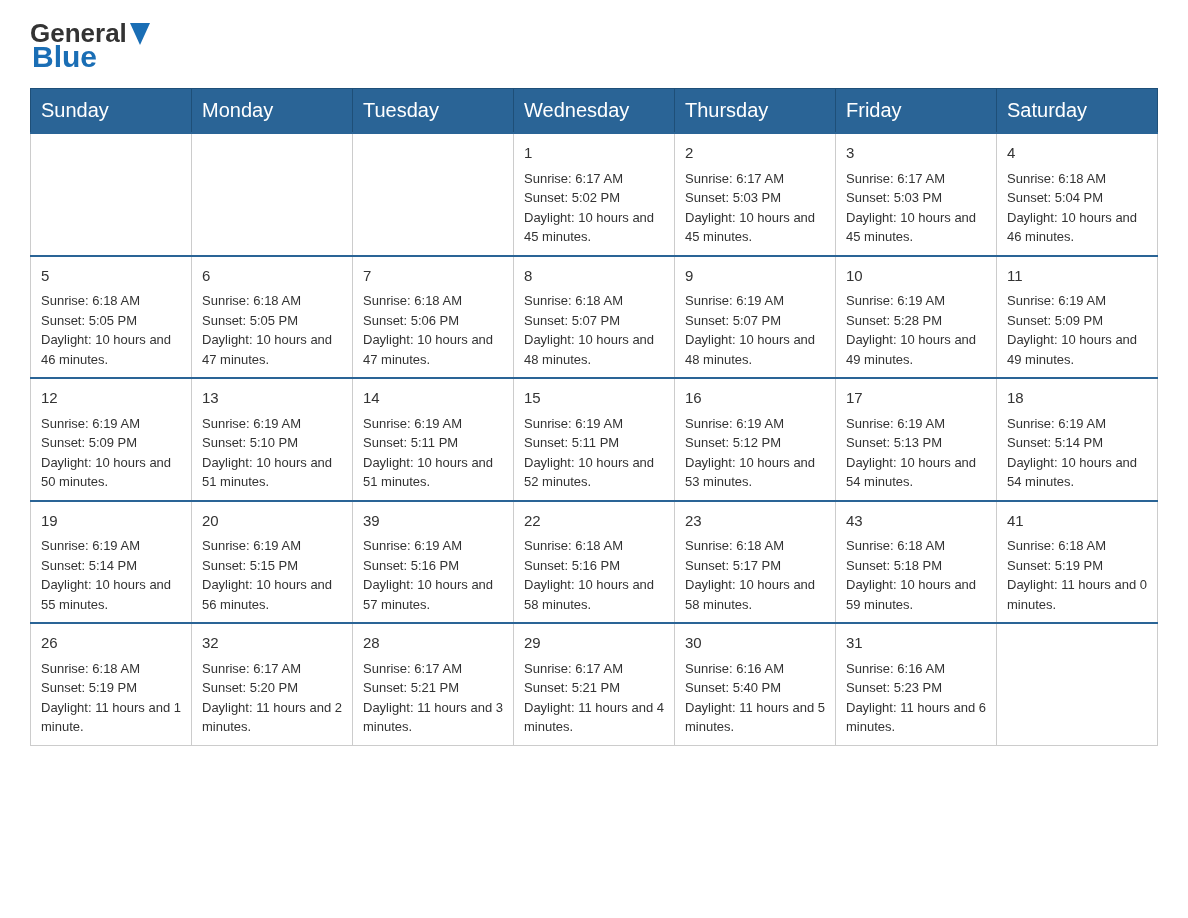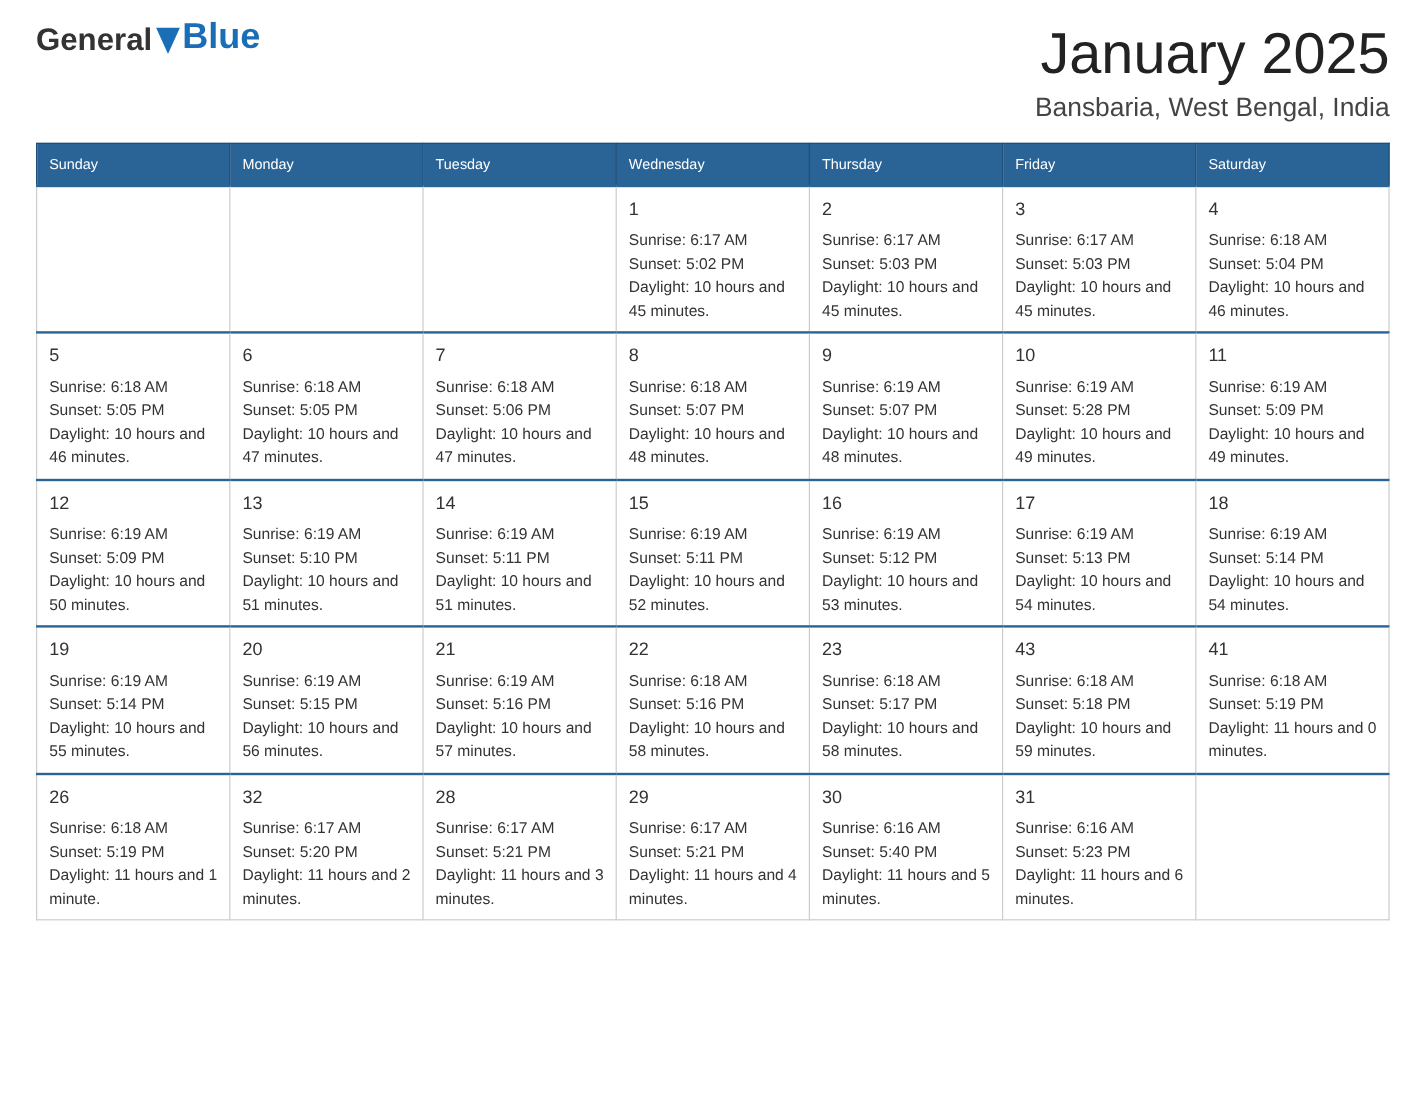--- a/index.html
+++ b/index.html
@@ -46,21 +46,21 @@
       margin-top: 4px;
     }
     .calendar-table {
       width: 100%;
       border-collapse: collapse;
       border: 1px solid #aaa;
     }
     .calendar-table th {
       background-color: #2a6496;
       color: #fff;
-      font-size: 12px;
+      font-size: 20px;
       font-weight: normal;
       padding: 10px 10px;
       text-align: left;
       border: 1px solid #1e4f78;
     }
     .calendar-table td {
       vertical-align: top;
       padding: 8px 10px;
       border: 1px solid #ccc;
       width: calc(100% / 7);
@@ -80,33 +80,29 @@
     }
     .empty-cell {
       background: #fff;
     }
   </style>
 </head>
 <body>
 
 <div class="header">
   <div class="logo">
-    <div style="display:flex; flex-direction:row; align-items:flex-start; line-height:1;">
+    <div style="display:flex; flex-direction:column; align-items:flex-start; line-height:1;">
       <div style="display:flex; align-items:center;">
         <span class="logo-text-general">General</span>
         <svg width="20" height="22" viewBox="0 0 20 22" style="margin-left:3px; margin-top:2px;">
           <polygon points="0,0 20,0 10,22" fill="#1a6eb5"></polygon>
         </svg>
       </div>
       <span class="logo-text-blue" style="margin-top:-4px; margin-left:2px;">Blue</span>
     </div>
-  </div>
-  <div class="title-section">
-    <div class="month-title">January 2025</div>
-    <div class="location-title">Bansbaria, West Bengal, India</div>
   </div>
 </div>
 
 <table class="calendar-table">
   <thead>
     <tr>
     <th>Sunday</th>
         <th>Monday</th>
         <th>Tuesday</th>
         <th>Wednesday</th>
@@ -240,21 +236,21 @@
           <div>Sunset: 5:14 PM</div>
           <div>Daylight: 10 hours and 55 minutes.</div>
         </td>
         <td>
           <span class="day-number">20</span>
           <div>Sunrise: 6:19 AM</div>
           <div>Sunset: 5:15 PM</div>
           <div>Daylight: 10 hours and 56 minutes.</div>
         </td>
         <td>
-          <span class="day-number">21</span>
+          <span class="day-number">39</span>
           <div>Sunrise: 6:19 AM</div>
           <div>Sunset: 5:16 PM</div>
           <div>Daylight: 10 hours and 57 minutes.</div>
         </td>
         <td>
           <span class="day-number">22</span>
           <div>Sunrise: 6:18 AM</div>
           <div>Sunset: 5:16 PM</div>
           <div>Daylight: 10 hours and 58 minutes.</div>
         </td>

